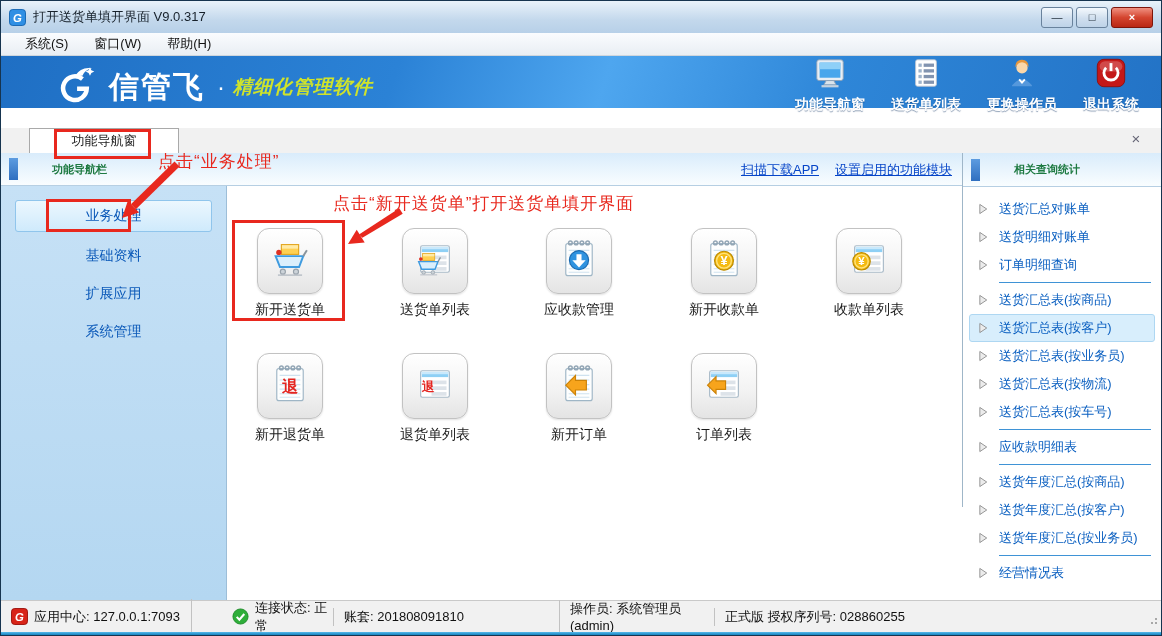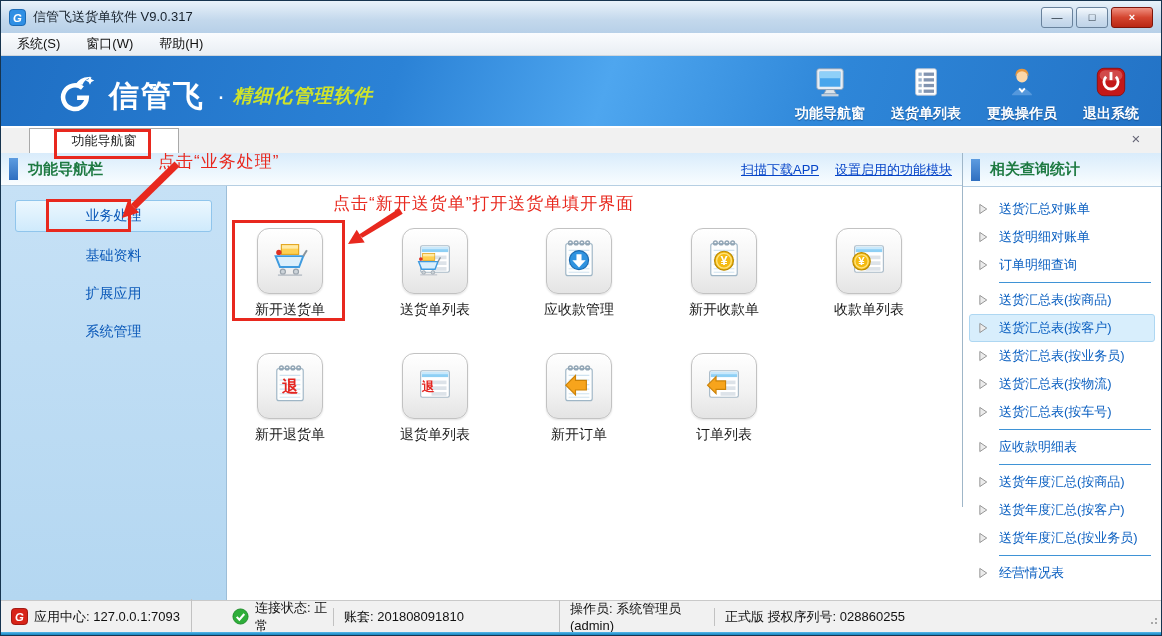--- a/index.html
+++ b/index.html
@@ -12,24 +12,24 @@
   .app-ico{margin:0 7px 0 8px;display:flex;}
   .title-text{font-size:13px;color:#17212b;}
   .win-controls{margin-left:auto;display:flex;align-items:flex-start;margin-right:8px;}
   .winbtn{width:30px;height:19px;border:1px solid #69829c;border-radius:3px;margin-left:3px;
           background:linear-gradient(#f4f9fd,#cfdeee 55%,#bed3e8);display:flex;align-items:center;
           justify-content:center;font-size:11px;color:#23303d;cursor:default;}
   .winbtn.close{width:40px;background:linear-gradient(#f09181,#d4452f 50%,#b92715);border-color:#7e150a;color:#fff;font-weight:bold;}
   
   .menubar{position:absolute;left:0;top:32px;width:1160px;height:23px;
            background:linear-gradient(#fafcfe,#e9eef3);border-bottom:1px solid #cfd6dd;
-           display:flex;align-items:center;padding-left:16px;box-sizing:border-box;}
+           display:flex;align-items:center;padding-left:24px;box-sizing:border-box;}
   .menu-item{font-size:13px;color:#111;margin-right:26px;}
   
-  .bluehead{position:absolute;left:0;top:55px;width:1160px;height:70px;
+  .bluehead{position:absolute;left:0;top:55px;width:1160px;height:52px;
             background:linear-gradient(108deg,#1f6fc4 0%,#2b82d6 34%,#4ea6ef 52%,#2e86d8 72%,#2373c6 100%);
             display:flex;align-items:center;}
   .brand{display:flex;align-items:center;margin-left:50px;margin-top:10px;}
   .brand-name{color:#fff;font-size:30px;font-weight:bold;letter-spacing:2px;margin-left:8px;}
   .brand-dot{color:#fff;font-size:24px;margin:0 8px 0 12px;}
   .brand-tag{color:#cfe32b;font-size:19px;font-weight:bold;font-style:italic;letter-spacing:1px;}
   .head-toolbar{margin-left:auto;display:flex;align-items:flex-end;margin-right:22px;margin-top:6px;}
   .tool-btn{display:flex;flex-direction:column;align-items:center;margin-left:26px;cursor:default;}
   .tool-label{color:#fff;font-size:14px;font-weight:bold;margin-top:2px;white-space:nowrap;
               text-shadow:0 1px 1px rgba(0,40,90,.45);}
@@ -39,21 +39,21 @@
   .tab{position:absolute;left:28px;top:0;width:150px;height:25px;background:#fff;
        border:1px solid #a9a9a9;border-bottom:none;box-sizing:border-box;text-align:center;
        font-size:13px;color:#222;line-height:24px;}
   .tab-close{position:absolute;right:16px;top:2px;font-size:15px;color:#667;width:18px;height:18px;
              text-align:center;line-height:18px;}
   
   .navheader{position:absolute;left:0;top:152px;width:961px;height:33px;
              background:linear-gradient(#d9ecfb,#f9fdff);border-bottom:1px solid #b6cfe3;
              display:flex;align-items:center;box-sizing:border-box;}
   .accent{width:9px;height:22px;background:linear-gradient(#5d9ce0,#2f6fc0);margin:0 10px 0 8px;}
-  .section-title{font-size:15px;font-weight:bold;color:#1e7a42;}
+  .section-title{font-size:11px;font-weight:bold;color:#1e7a42;margin-left:24px;}
   .nav-links{margin-left:auto;margin-right:10px;}
   .nav-link{font-size:13px;color:#0645c8;text-decoration:underline;margin-left:16px;}
   
   .sidebar{position:absolute;left:0;top:185px;width:226px;height:414px;
            background:linear-gradient(180deg,#c6e1f6,#b4d7f1);border-right:1px solid #9dbed8;
            box-sizing:border-box;padding-top:14px;}
   .side-item{height:30px;line-height:30px;text-align:center;margin:0 14px 8px;font-size:14px;
              color:#0a58b8;border-radius:3px;cursor:default;}
   .side-item.selected{background:linear-gradient(#ecf7fe,#cfeafc);border:1px solid #90c5ec;line-height:28px;}
   
@@ -99,21 +99,21 @@
 
 <div class="frame">
 
   <div class="titlebar">
     <span class="app-ico" id="titlebar-icon">
         <svg viewBox="0 0 18 18" width="17" height="17">
           <rect x="0.5" y="0.5" width="17" height="17" rx="3.5" fill="#2f8fe4" stroke="#1565b0"></rect>
           <text x="9" y="13.5" font-size="12" font-weight="bold" font-style="italic" fill="#fff" text-anchor="middle">G</text>
         </svg>
       </span>
-    <span class="title-text">信管飞送货单软件 V9.0.317</span>
+    <span class="title-text">打开送货单填开界面 V9.0.317</span>
     <span class="win-controls" id="win-controls">
         <span class="winbtn">—</span>
         <span class="winbtn">□</span>
         <span class="winbtn close">×</span>
       </span>
   </div>
 
   <div class="menubar" id="menubar">
       <span class="menu-item">系统(S)</span>
       <span class="menu-item">窗口(W)</span>

